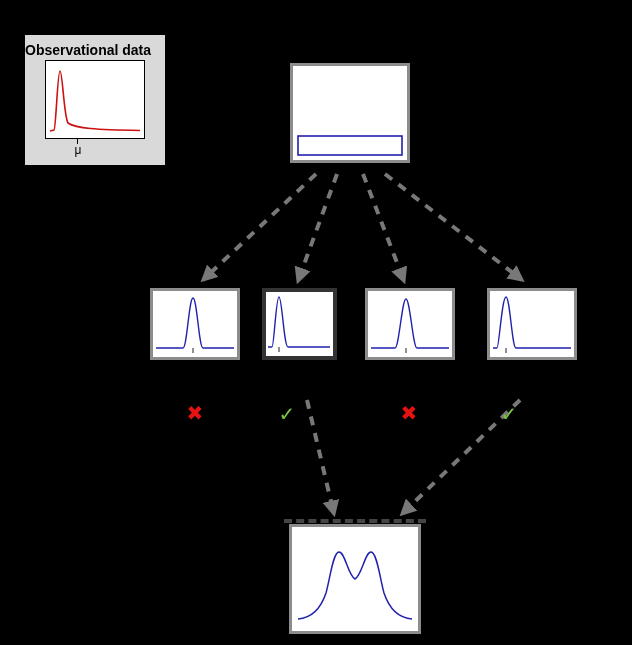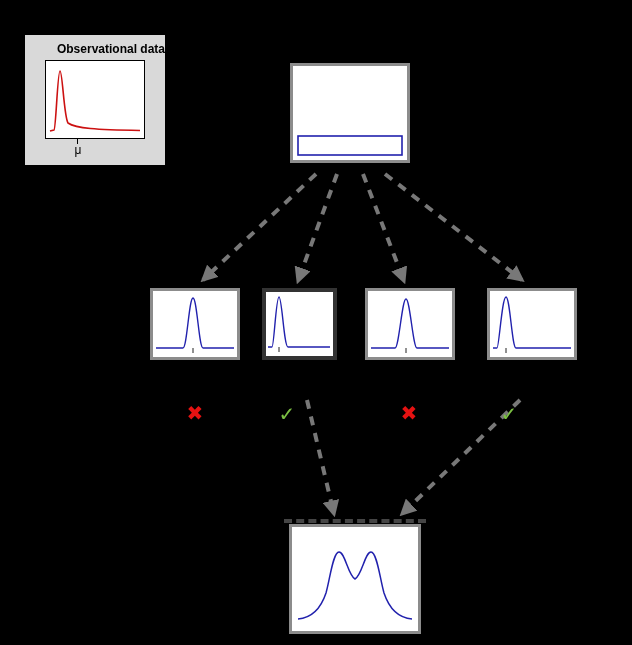--- a/index.html
+++ b/index.html
@@ -6,22 +6,22 @@
   #canvas{
     position:relative;width:632px;height:645px;background:#000;
     font-family:"Liberation Sans",sans-serif;overflow:hidden;
   }
   .overlay{position:absolute;left:0;top:0;pointer-events:none;}
   .panel{position:absolute;background:#fff;border:3px solid #8c8c8c;box-sizing:border-box;}
   .panel svg{display:block;width:100%;height:100%;}
 
   
   .obs{position:absolute;left:25px;top:35px;width:140px;height:130px;background:#d9d9d9;}
-  .obs-title{position:absolute;left:0;top:7px;width:100%;text-align:right;
-    font-size:12px;font-weight:bold;color:#000;}
+  .obs-title{position:absolute;left:0;top:7px;width:100%;text-align:left;
+    font-size:14px;font-weight:bold;color:#000;}
   .obs-plot{position:absolute;left:20px;top:25px;width:100px;height:79px;
     background:#fff;border:1px solid #000;box-sizing:border-box;}
   .mu-tick{position:absolute;left:52px;top:104px;width:1px;height:5px;background:#000;}
   .mu-label{position:absolute;left:45px;top:108px;width:16px;text-align:center;
     font-size:12px;color:#000;}
 
   
   .prior{left:290px;top:63px;width:120px;height:100px;}
 
   

